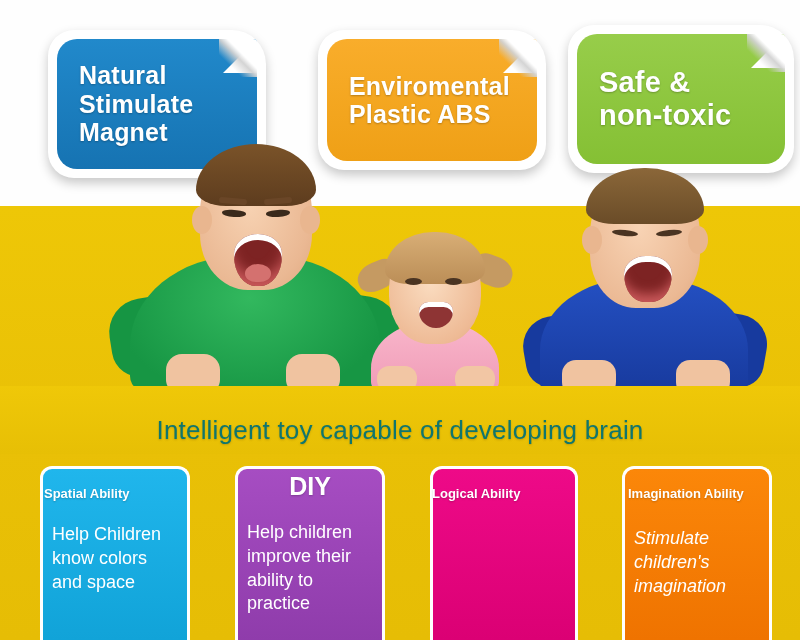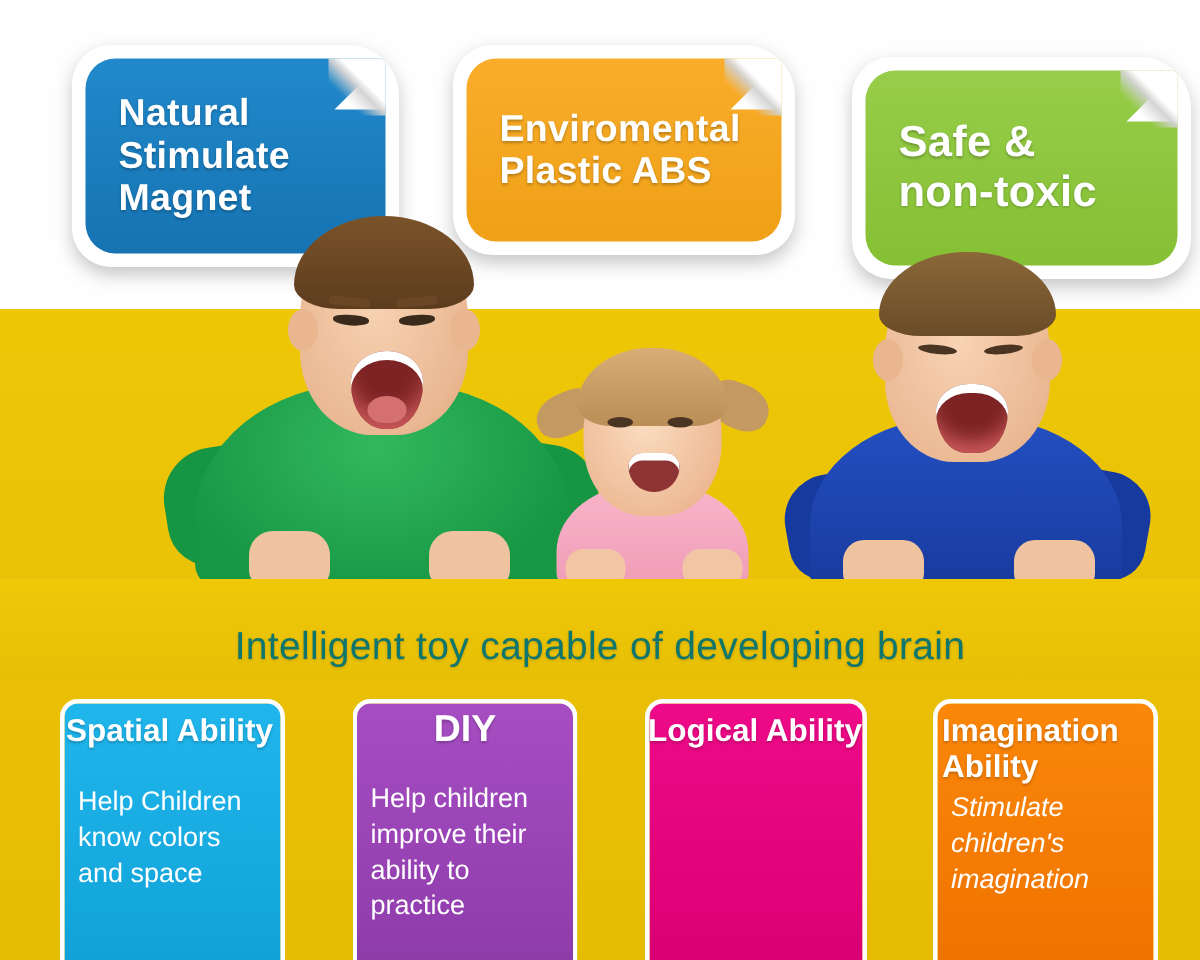--- a/index.html
+++ b/index.html
@@ -67,23 +67,23 @@
   .peel-shadow {
     position: absolute;
     top: -2px; right: -2px;
     width: 40px; height: 40px;
     background: linear-gradient(225deg, rgba(255,255,255,1) 42%, rgba(210,210,210,.95) 52%, rgba(255,255,255,0) 72%);
     pointer-events: none;
   }
 
   #badge-magnet  { left: 48px;  top: 30px;  width: 200px; height: 130px; }
   #badge-magnet  .badge-inner { background:#1a7ec0; background:linear-gradient(180deg,#2189cb 0%,#1673b2 100%); font-size: 25px; line-height: 1.14; }
-  #badge-plastic { left: 302px; top: 30px;  width: 210px; height: 122px; }
+  #badge-plastic { left: 318px; top: 30px;  width: 210px; height: 122px; }
   #badge-plastic .badge-inner { background:#f5a623; background:linear-gradient(180deg,#f9ad2b 0%,#efa016 100%); font-size: 25px; line-height: 1.14; }
-  #badge-safe    { left: 568px; top: 38px;  width: 208px; height: 130px; }
+  #badge-safe    { left: 568px; top: 25px;  width: 208px; height: 130px; }
   #badge-safe    .badge-inner { background:#8dc63f; background:linear-gradient(180deg,#97cd4a 0%,#85c034 100%); font-size: 29px; line-height: 1.14; }
 
   
   .kid { position: absolute; }
 
   
   #kid-green { left: 108px; top: 148px; width: 290px; height: 245px; }
   #kid-green .shirt {
     position: absolute; left: 22px; top: 108px; width: 250px; height: 140px;
     background: #1aa24a;
@@ -202,25 +202,25 @@
     height: 174px;
     box-sizing: border-box;
     border: 3px solid #ffffff;
     border-bottom: none;
     border-radius: 12px 12px 0 0;
     color: #ffffff;
     overflow: visible;
   }
   .card-title {
     position: absolute;
-    top: 7px;
+    top: 18px;
     left: 0;
     width: 100%;
     font-weight: bold;
-    font-size: 21px;
+    font-size: 13px;
     line-height: 1.12;
     padding: 0 3px;
     box-sizing: border-box;
     white-space: nowrap;
     text-shadow: 0 1px 2px rgba(0,0,0,.22);
   }
   .card-title.wrap { white-space: normal; }
   .card-title.big {
     font-size: 25px;
     text-align: center;

